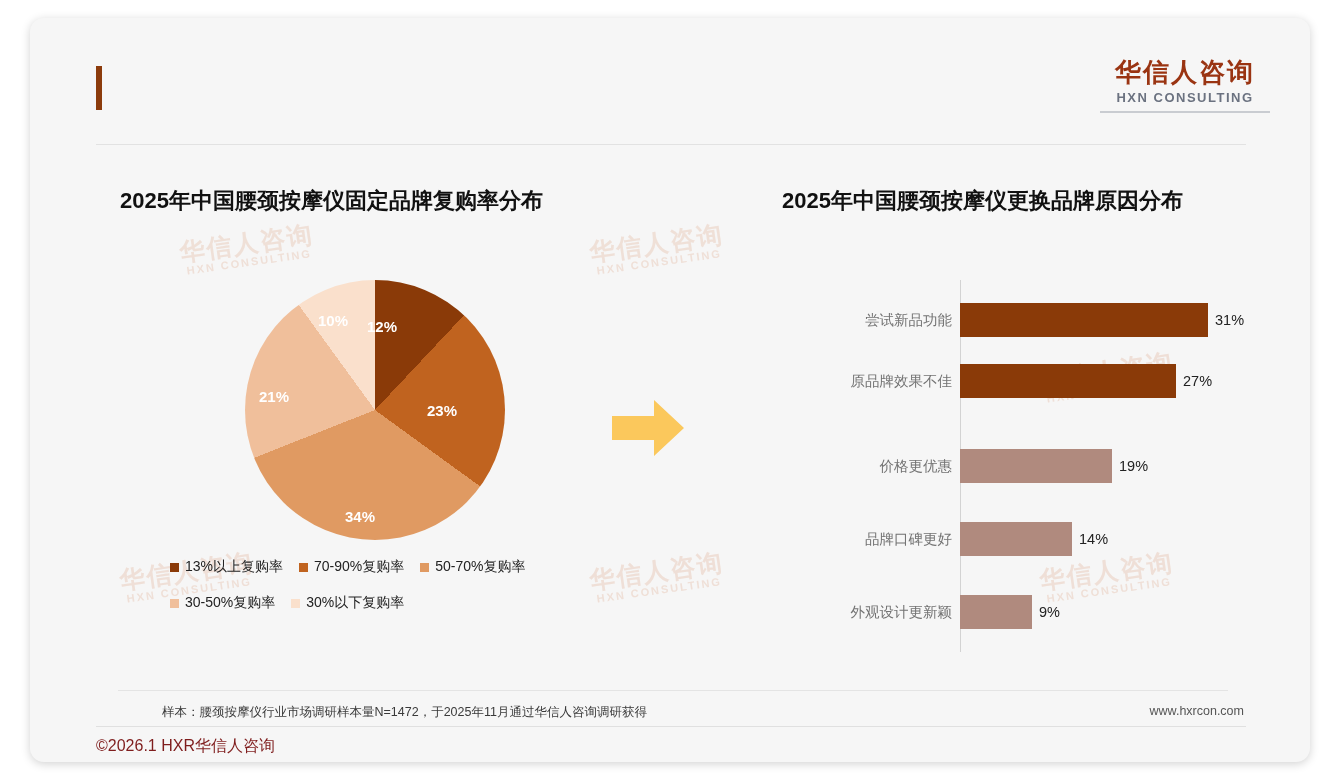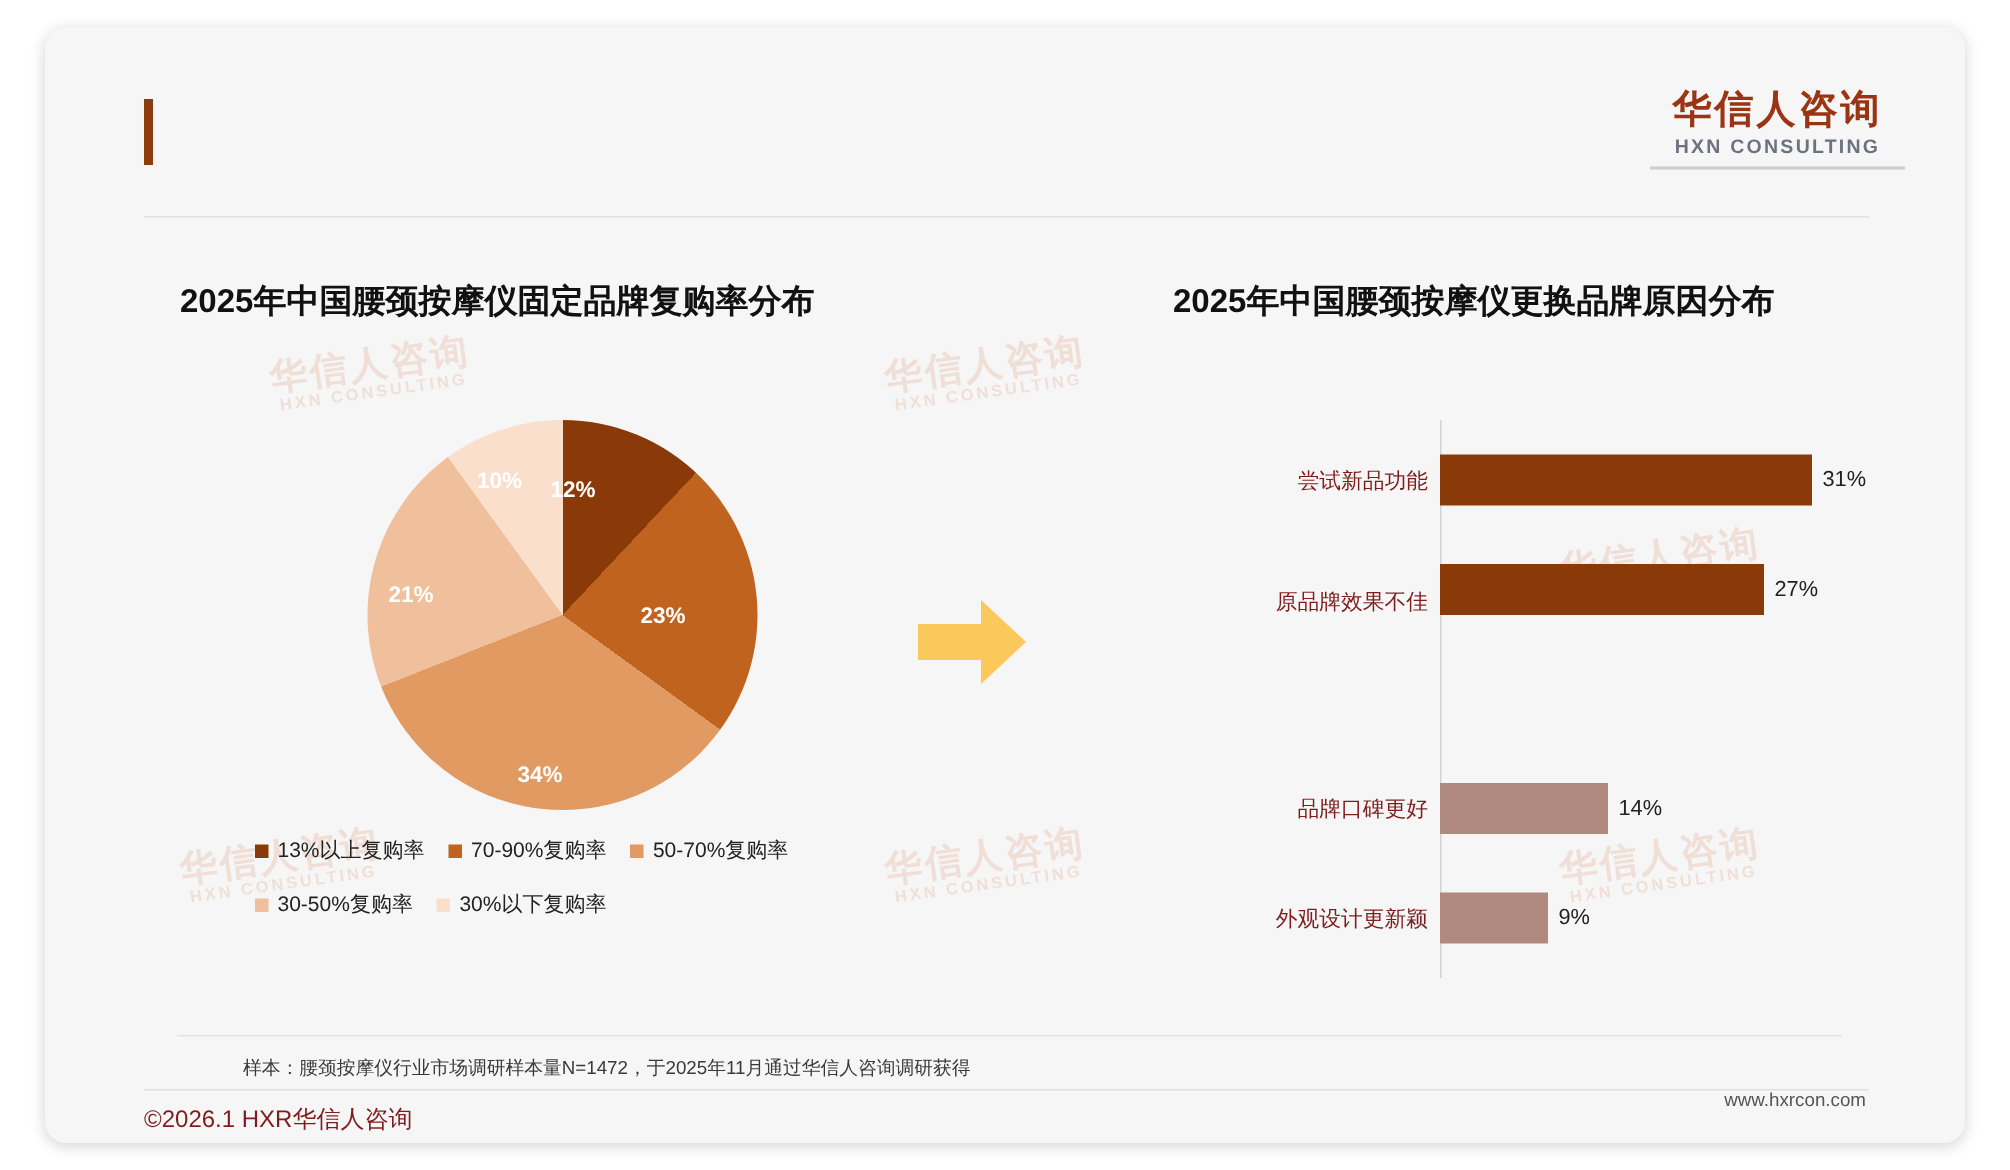--- a/index.html
+++ b/index.html
@@ -201,21 +201,21 @@
     width: 100%;
     height: 36px;
     display: flex;
     align-items: center;
   }
   .bar-cat {
     width: 170px;
     text-align: right;
     padding-right: 8px;
     font-size: 14.5px;
-    color: #7f1d1d;
+    color: #737373;
     white-space: nowrap;
   }
   .bar-track {
     position: relative;
     flex: 1;
     height: 100%;
     display: flex;
     align-items: center;
   }
   .bar-fill {
@@ -259,21 +259,21 @@
     position: absolute;
     left: 66px;
     top: 718px;
     font-size: 16px;
     color: #7f1d1d;
     white-space: nowrap;
   }
   .site {
     position: absolute;
     right: 66px;
-    top: 708px;
+    top: 686px;
     font-size: 12.5px;
     color: #555555;
     white-space: nowrap;
   }
 </style>
 </head>
 <body>
 
 <div class="slide">
 
@@ -361,28 +361,35 @@
     <div class="bar-axis"></div>
 
     <div class="bar-row" style="top:22px;">
       <div class="bar-cat">尝试新品功能</div>
       <div class="bar-track">
         <div class="bar-fill" style="width:248px; background:#8a3a08;"></div>
         <div class="bar-val">31%</div>
       </div>
     </div>
 
-    <div class="bar-row" style="top:95px;align-items:flex-end;">
+    <div class="bar-row" style="top:83px;">
       <div class="bar-cat">原品牌效果不佳</div>
       <div class="bar-track">
         <div class="bar-fill" style="width:216px; background:#8a3a08;"></div>
         <div class="bar-val">27%</div>
       </div>
     </div>
 
+    <div class="bar-row" style="top:168px;">
+      <div class="bar-cat">价格更优惠</div>
+      <div class="bar-track">
+        <div class="bar-fill" style="width:152px; background:#b08a7e;"></div>
+        <div class="bar-val">19%</div>
+      </div>
+    </div>
 
     <div class="bar-row" style="top:241px;">
       <div class="bar-cat">品牌口碑更好</div>
       <div class="bar-track">
         <div class="bar-fill" style="width:112px; background:#b08a7e;"></div>
         <div class="bar-val">14%</div>
       </div>
     </div>
 
     <div class="bar-row" style="top:314px;">

